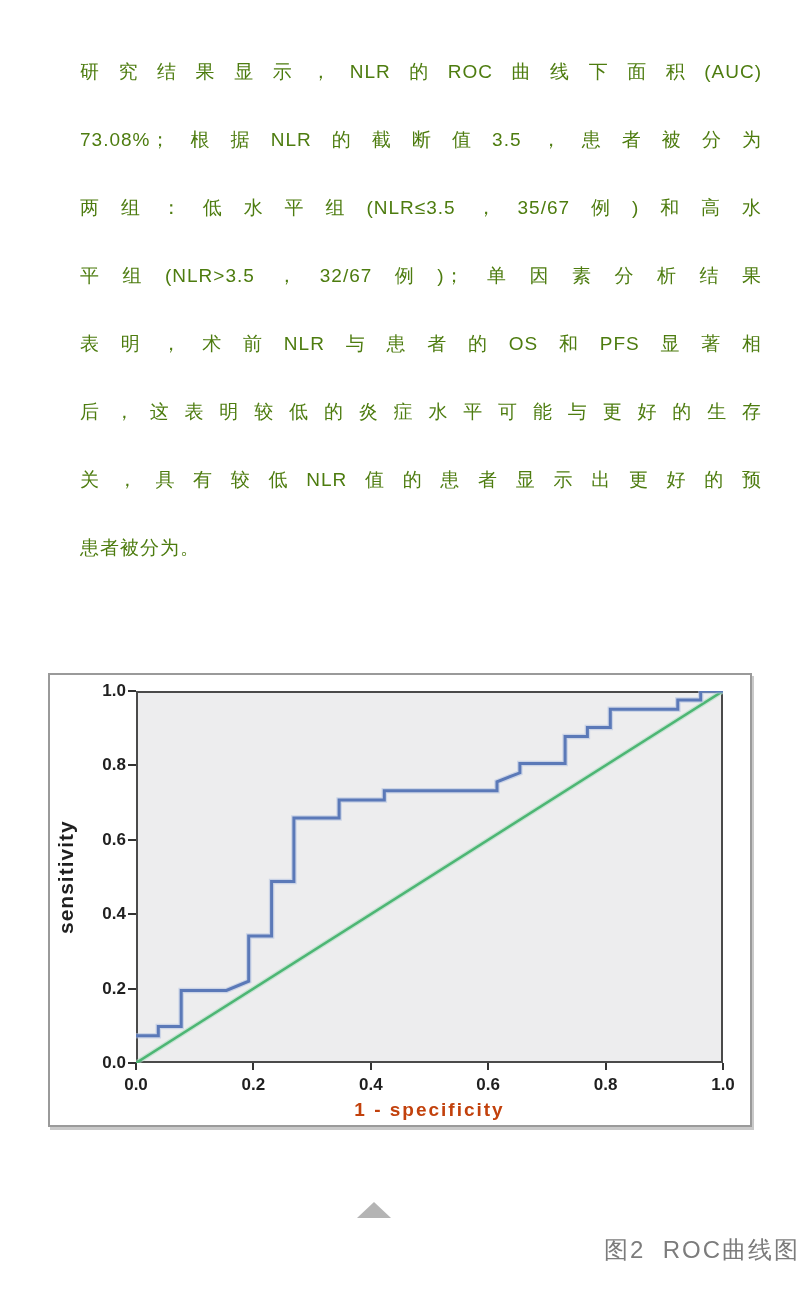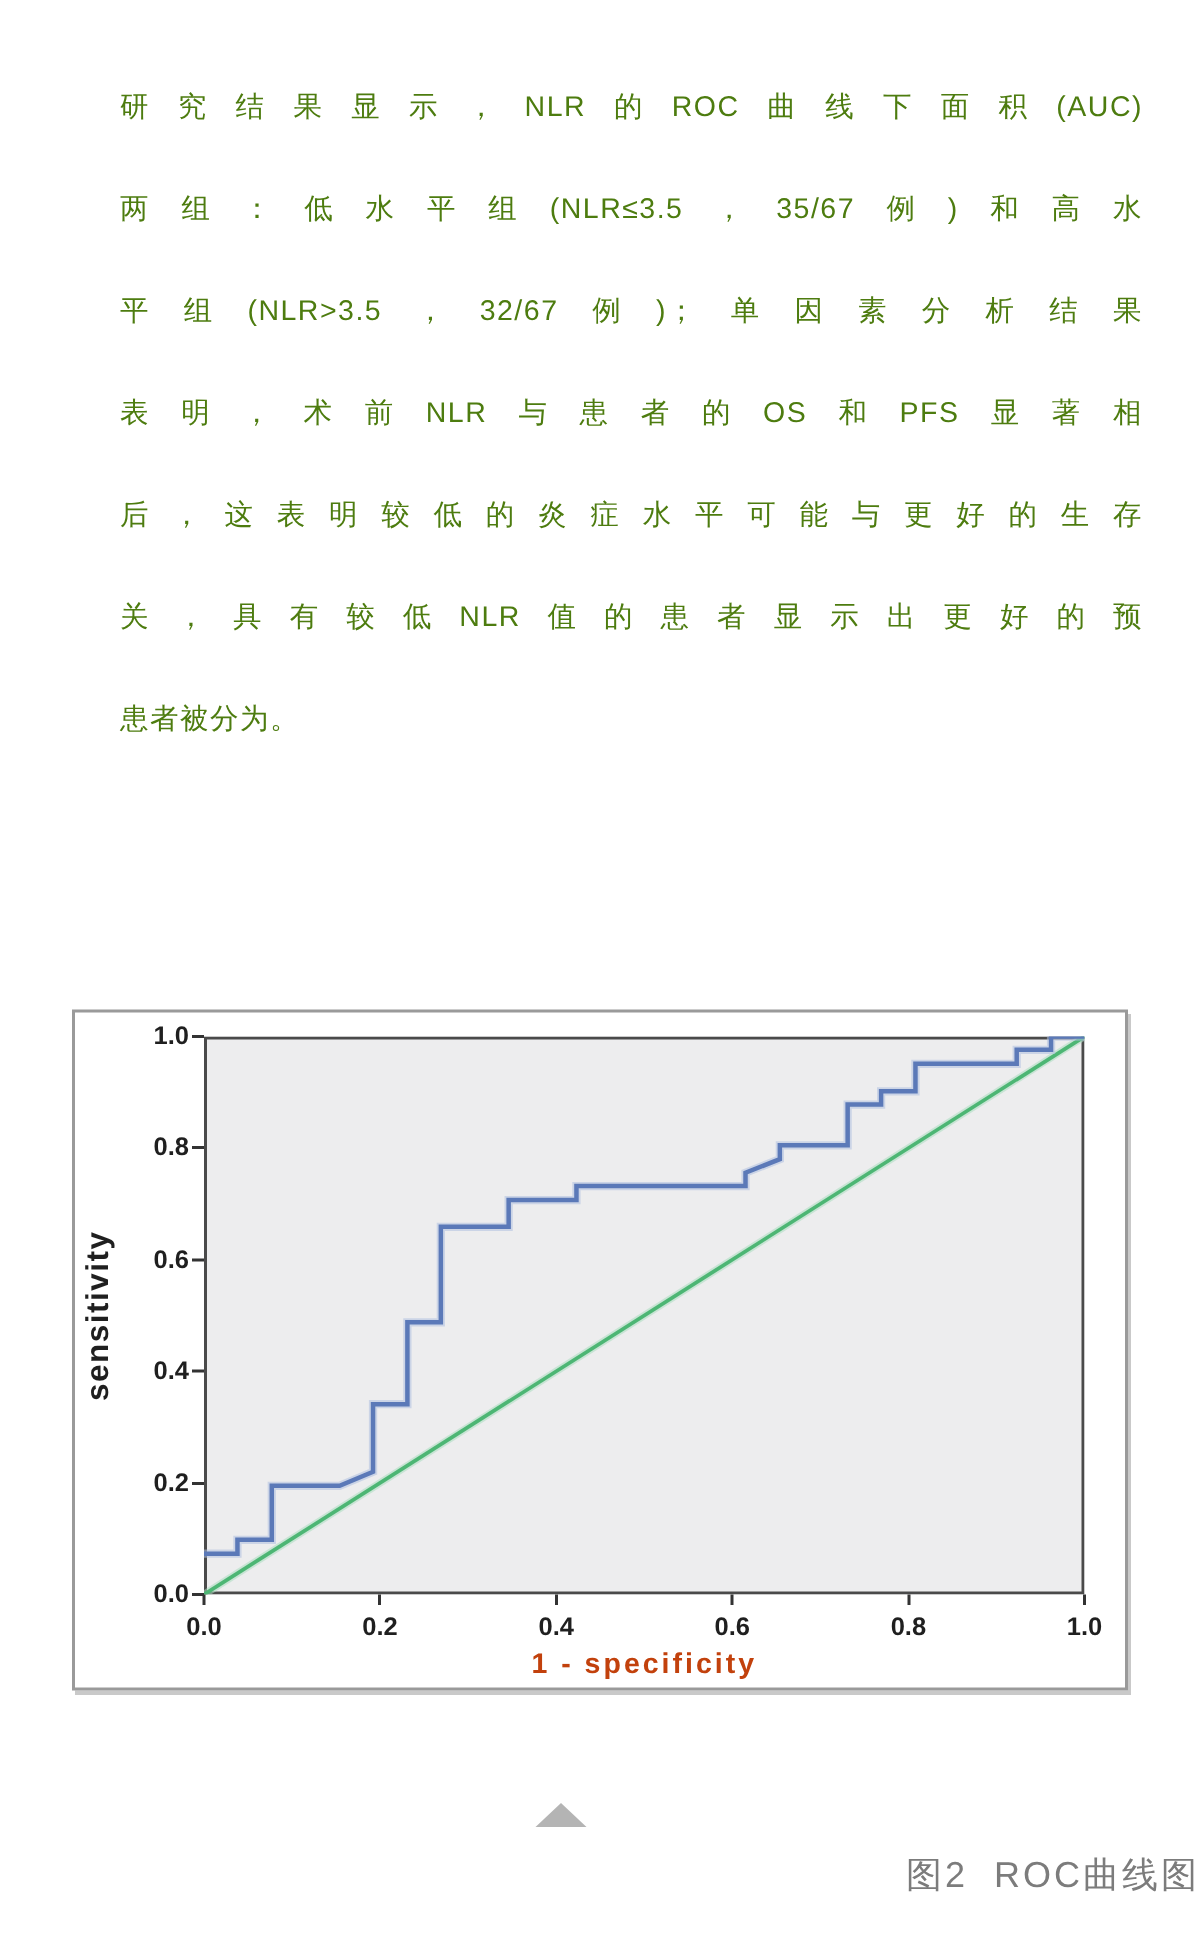--- a/index.html
+++ b/index.html
@@ -45,20 +45,21 @@
     font-size:24px; color:#7c7c7c; letter-spacing:2px; white-space:pre;
   }
 </style>
 </head>
 <body>
 
 <div class="page">
 
   <div class="paragraph" id="paragraph">
       <div class="para-line">研究结果显示，NLR的ROC曲线下面积(AUC)</div>
+      <div class="para-line">73.08%；根据NLR的截断值3.5，患者被分为</div>
       <div class="para-line">两组：低水平组(NLR≤3.5，35/67例)和高水</div>
       <div class="para-line">平组(NLR&gt;3.5，32/67例)；单因素分析结果</div>
       <div class="para-line">表明，术前NLR与患者的OS和PFS显著相</div>
       <div class="para-line">后，这表明较低的炎症水平可能与更好的生存</div>
       <div class="para-line">关，具有较低NLR值的患者显示出更好的预</div>
       <div class="para-line last">患者被分为。</div>
     </div>
 
   <div class="chart-box" id="chart-box">
     <div class="ylabel">sensitivity</div>

